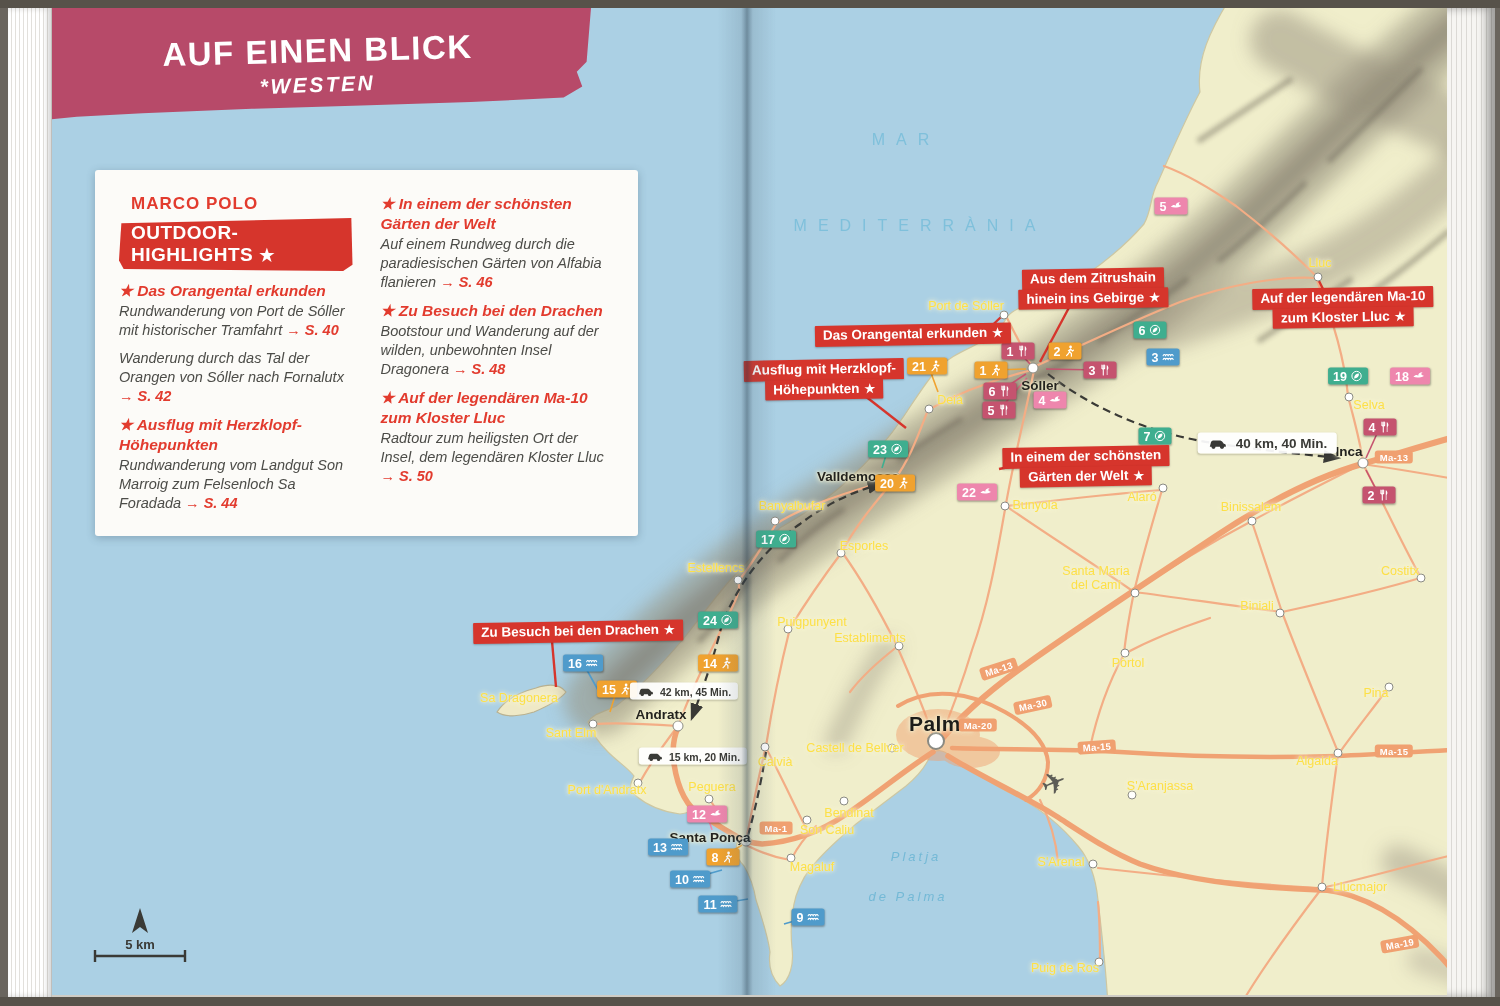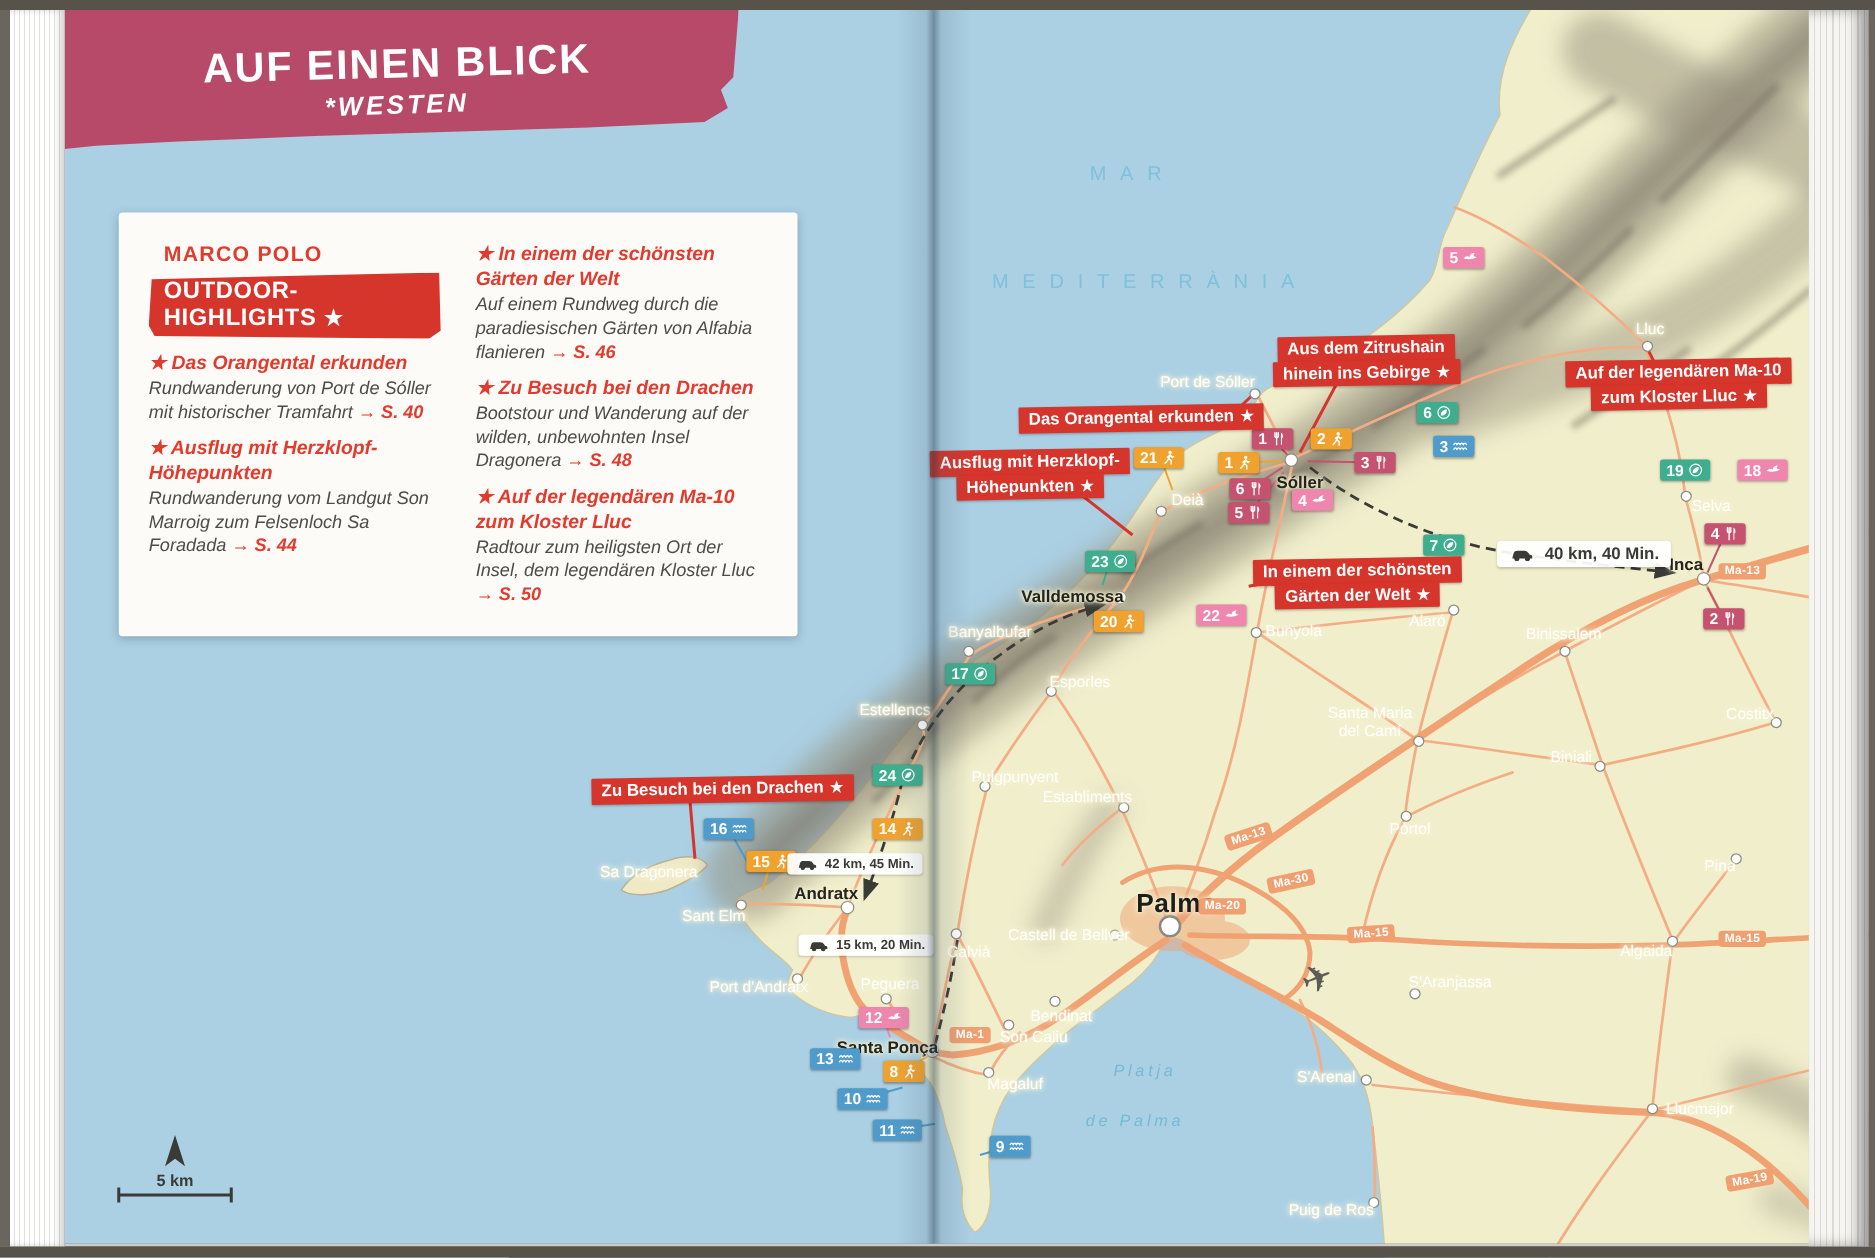--- a/index.html
+++ b/index.html
@@ -42,21 +42,21 @@
   .hl-title{color:#e23b2e;font-weight:700;font-size:15.5px;line-height:1.28;}
   .hl-desc{color:#4c4c48;font-size:14.5px;line-height:1.32;margin-top:1px;}
   .hl-arrow,.hl-page{color:#e23b2e;font-weight:700;}
 
   
   .sea-label{position:absolute;transform:translate(-50%,-50%);white-space:nowrap;z-index:5;}
   .sea-lg{font-size:16px;letter-spacing:11px;color:#7fc0db;}
   .sea-sm{font-size:13px;letter-spacing:3px;color:#74b9d6;font-style:italic;}
 
   
-  .place{position:absolute;transform:translate(-50%,-50%);font-size:12.5px;color:#ffffff;z-index:8;
+  .place{position:absolute;transform:translate(-50%,-50%);font-size:12.5px;color:#fde047;z-index:8;
     white-space:pre-line;text-align:center;line-height:1.15;
     text-shadow:0 0 2px #f2efcf,0 0 4px #f2efcf,0 0 6px #f2efcf;}
   .place.bold{font-weight:700;color:#23231f;font-size:13.5px;}
   .place.city{font-weight:700;font-size:21px;color:#1d1d1a;letter-spacing:.4px;}
   .dot{position:absolute;transform:translate(-50%,-50%);width:9px;height:9px;background:#fff;
     border:1.6px solid #8a8a82;border-radius:50%;box-sizing:border-box;z-index:7;}
   .dot.bold{width:11px;height:11px;}
   .dot.city{width:18px;height:18px;border-width:2px;}
 
   
@@ -354,21 +354,21 @@
     <svg viewBox="0 0 24 24">
           <use href="#i-walk" xlink:href="#i-walk"></use>
         </svg>
   </div>
       <div class="marker" style="background: rgb(240, 162, 47); left: 991px; top: 370px;">
     <span>1</span>
     <svg viewBox="0 0 24 24">
           <use href="#i-walk" xlink:href="#i-walk"></use>
         </svg>
   </div>
-      <div class="marker" style="background: rgb(240, 162, 47); left: 895px; top: 497px;">
+      <div class="marker" style="background: rgb(240, 162, 47); left: 895px; top: 483px;">
     <span>20</span>
     <svg viewBox="0 0 24 24">
           <use href="#i-walk" xlink:href="#i-walk"></use>
         </svg>
   </div>
       <div class="marker" style="background: rgb(240, 162, 47); left: 617px; top: 689px;">
     <span>15</span>
     <svg viewBox="0 0 24 24">
           <use href="#i-walk" xlink:href="#i-walk"></use>
         </svg>
@@ -582,20 +582,21 @@
       <div class="hl-col" id="hl-col-0">
         <div class="hl-brand">MARCO POLO</div>
         <div>
           <span class="hl-heading"><span>OUTDOOR-HIGHLIGHTS</span><span class="star">★</span></span>
         </div>
       <div class="hl-item">
     <div class="hl-title"><span>★ </span><span>Das Orangental erkunden</span></div>
     <div class="hl-desc"><span>Rundwanderung von Port de Sóller mit historischer Tramfahrt</span> <span class="hl-arrow">→</span> <span class="hl-page">S. 40</span></div>
   </div>
           <div class="hl-item">
+    <div class="hl-desc"><span>Wanderung durch das Tal der Orangen von Sóller nach Fornalutx</span> <span class="hl-arrow">→</span> <span class="hl-page">S. 42</span></div>
   </div>
           <div class="hl-item">
     <div class="hl-title"><span>★ </span><span>Ausflug mit Herzklopf-Höhepunkten</span></div>
     <div class="hl-desc"><span>Rundwanderung vom Landgut Son Marroig zum Felsenloch Sa Foradada</span> <span class="hl-arrow">→</span> <span class="hl-page">S. 44</span></div>
   </div>
         </div>
       <div class="hl-col" id="hl-col-1">
           <div class="hl-item">
     <div class="hl-title"><span>★ </span><span>In einem der schönsten Gärten der Welt</span></div>
     <div class="hl-desc"><span>Auf einem Rundweg durch die paradiesischen Gärten von Alfabia flanieren</span> <span class="hl-arrow">→</span> <span class="hl-page">S. 46</span></div>

